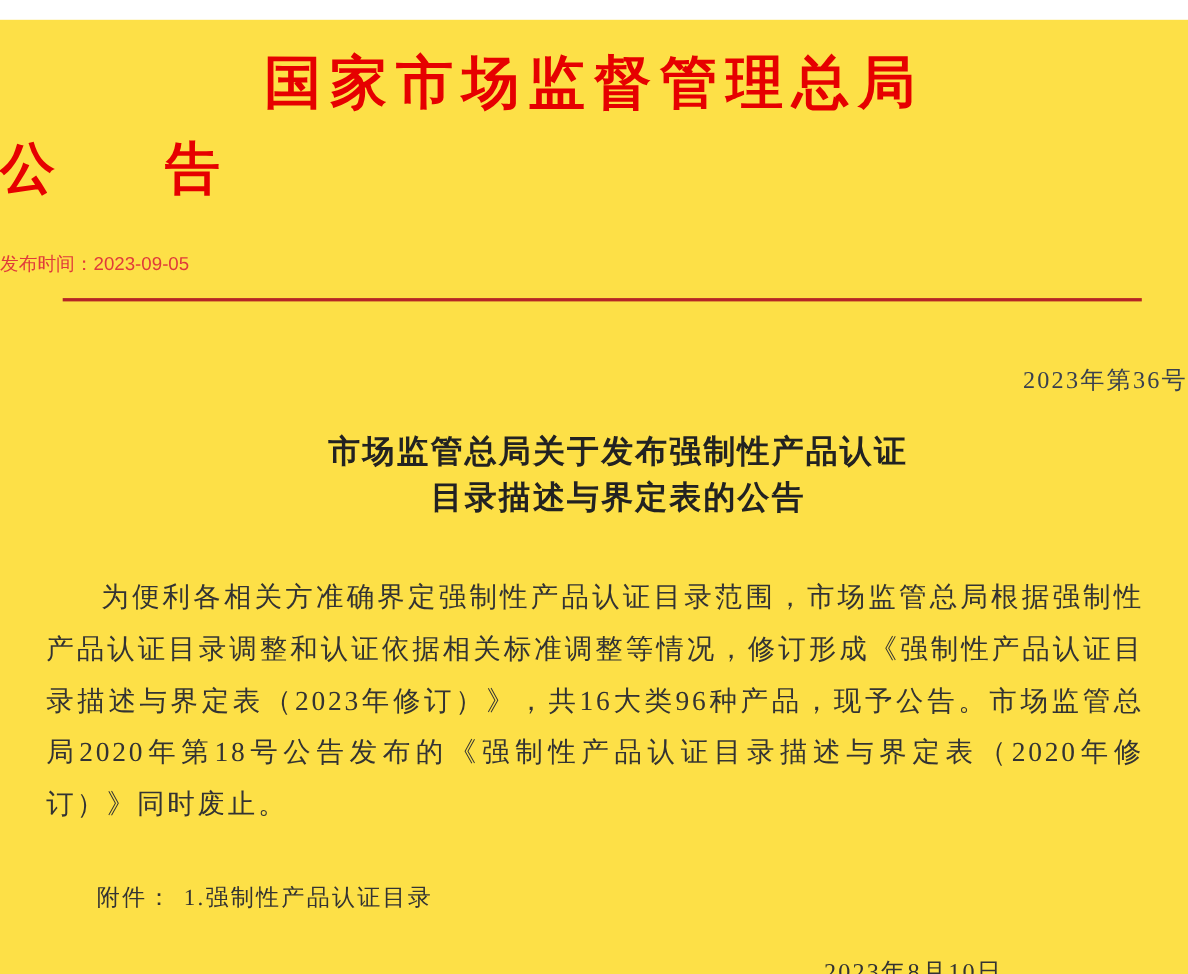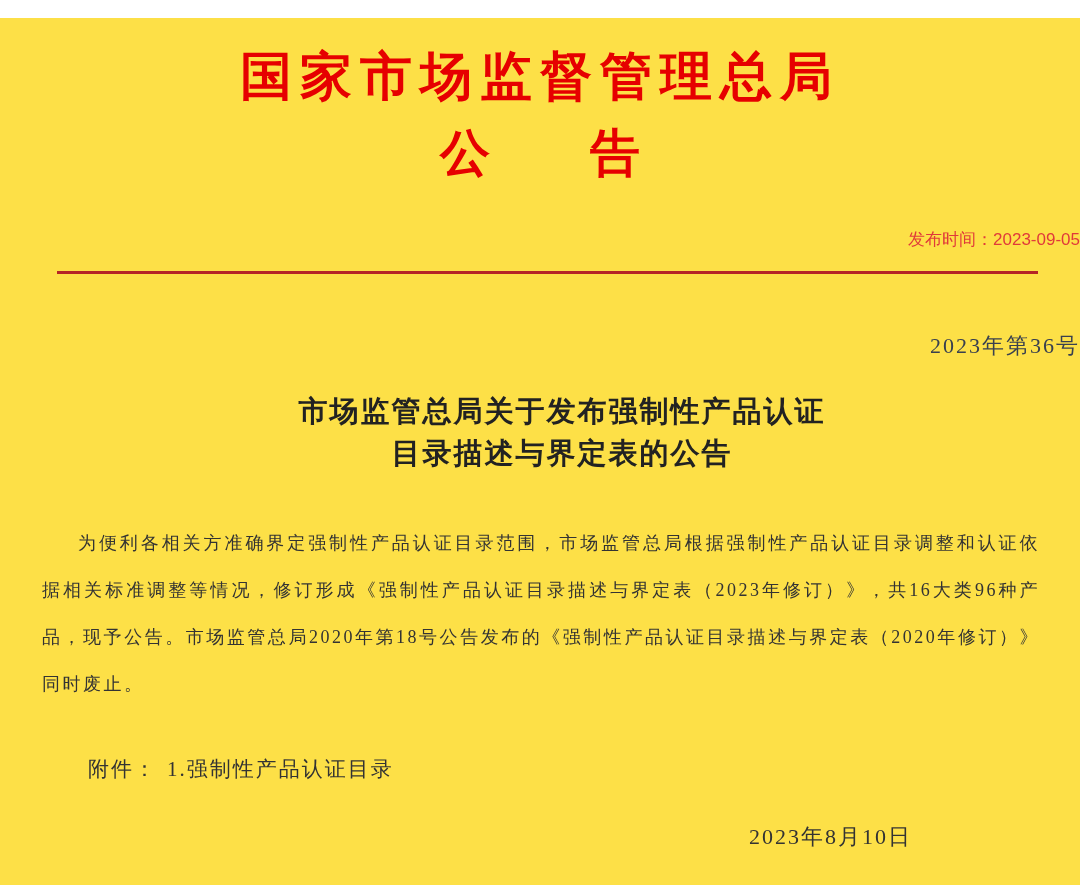--- a/index.html
+++ b/index.html
@@ -19,31 +19,30 @@
     margin: 28px 0 0 0;
     text-align: center;
     font-size: 52px;
     line-height: 62px;
     font-weight: bold;
     color: #e60000;
     letter-spacing: 8px;
   }
   .gonggao {
     margin-top: 16px;
-    text-align: center;
     font-size: 50px;
     line-height: 58px;
     font-weight: bold;
     color: #e60000;
   }
   .gonggao .char + .char { margin-left: 100px; }
 
   .pubdate {
     margin-top: 48px;
-    text-align: right;
+    text-align: left;
     font-family: "Liberation Sans", "DejaVu Sans", sans-serif;
     font-size: 17px;
     line-height: 20px;
     color: #e03a3a;
   }
 
   .red-rule {
     border: none;
     border-top: 3px solid #b52525;
     margin: 21px 42px 0 57px;
@@ -64,21 +63,21 @@
     font-size: 29px;
     line-height: 42px;
     font-weight: bold;
     letter-spacing: 2px;
     color: #222222;
   }
   .doc-title .line { display: block; padding-left: 44px; }
 
   .body-text {
     margin: 46px 40px 0 42px;
-    font-size: 18px;
+    font-size: 25px;
     line-height: 47px;
     letter-spacing: 2.5px;
     text-align: justify;
     text-indent: 2em;
     color: #333333;
   }
 
   
   .attachments {
     margin: 38px 0 0 88px;

